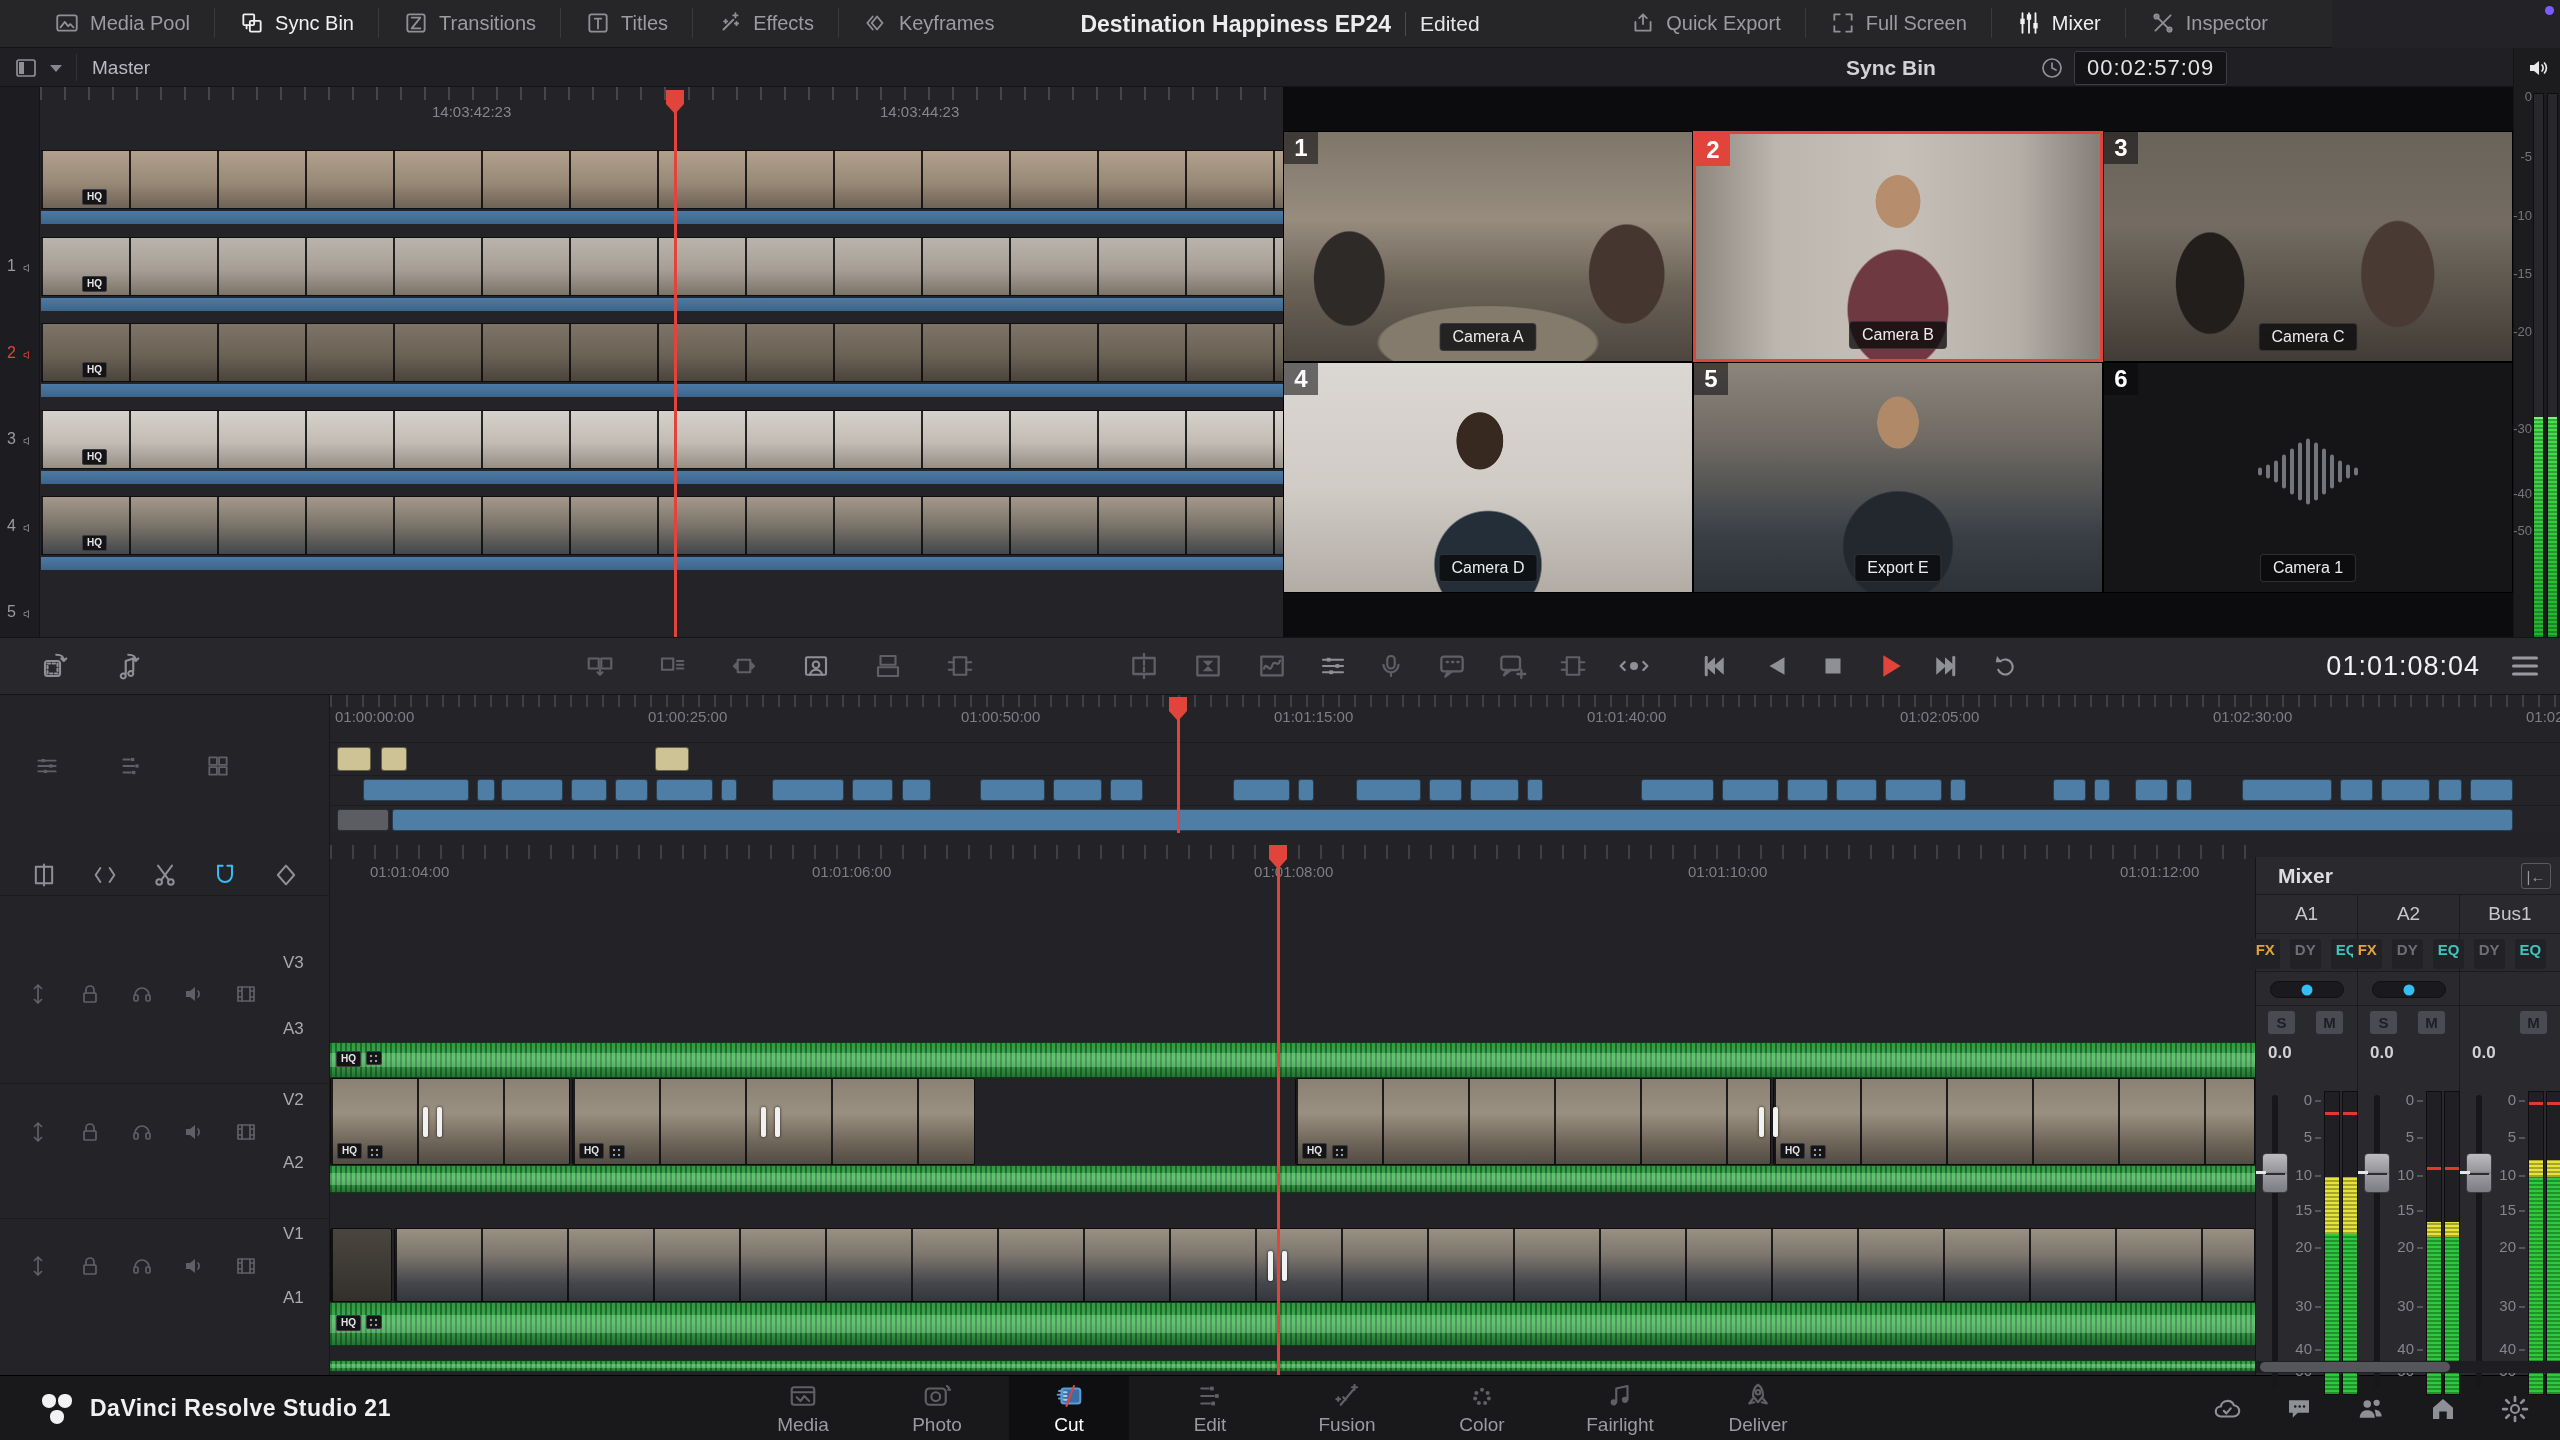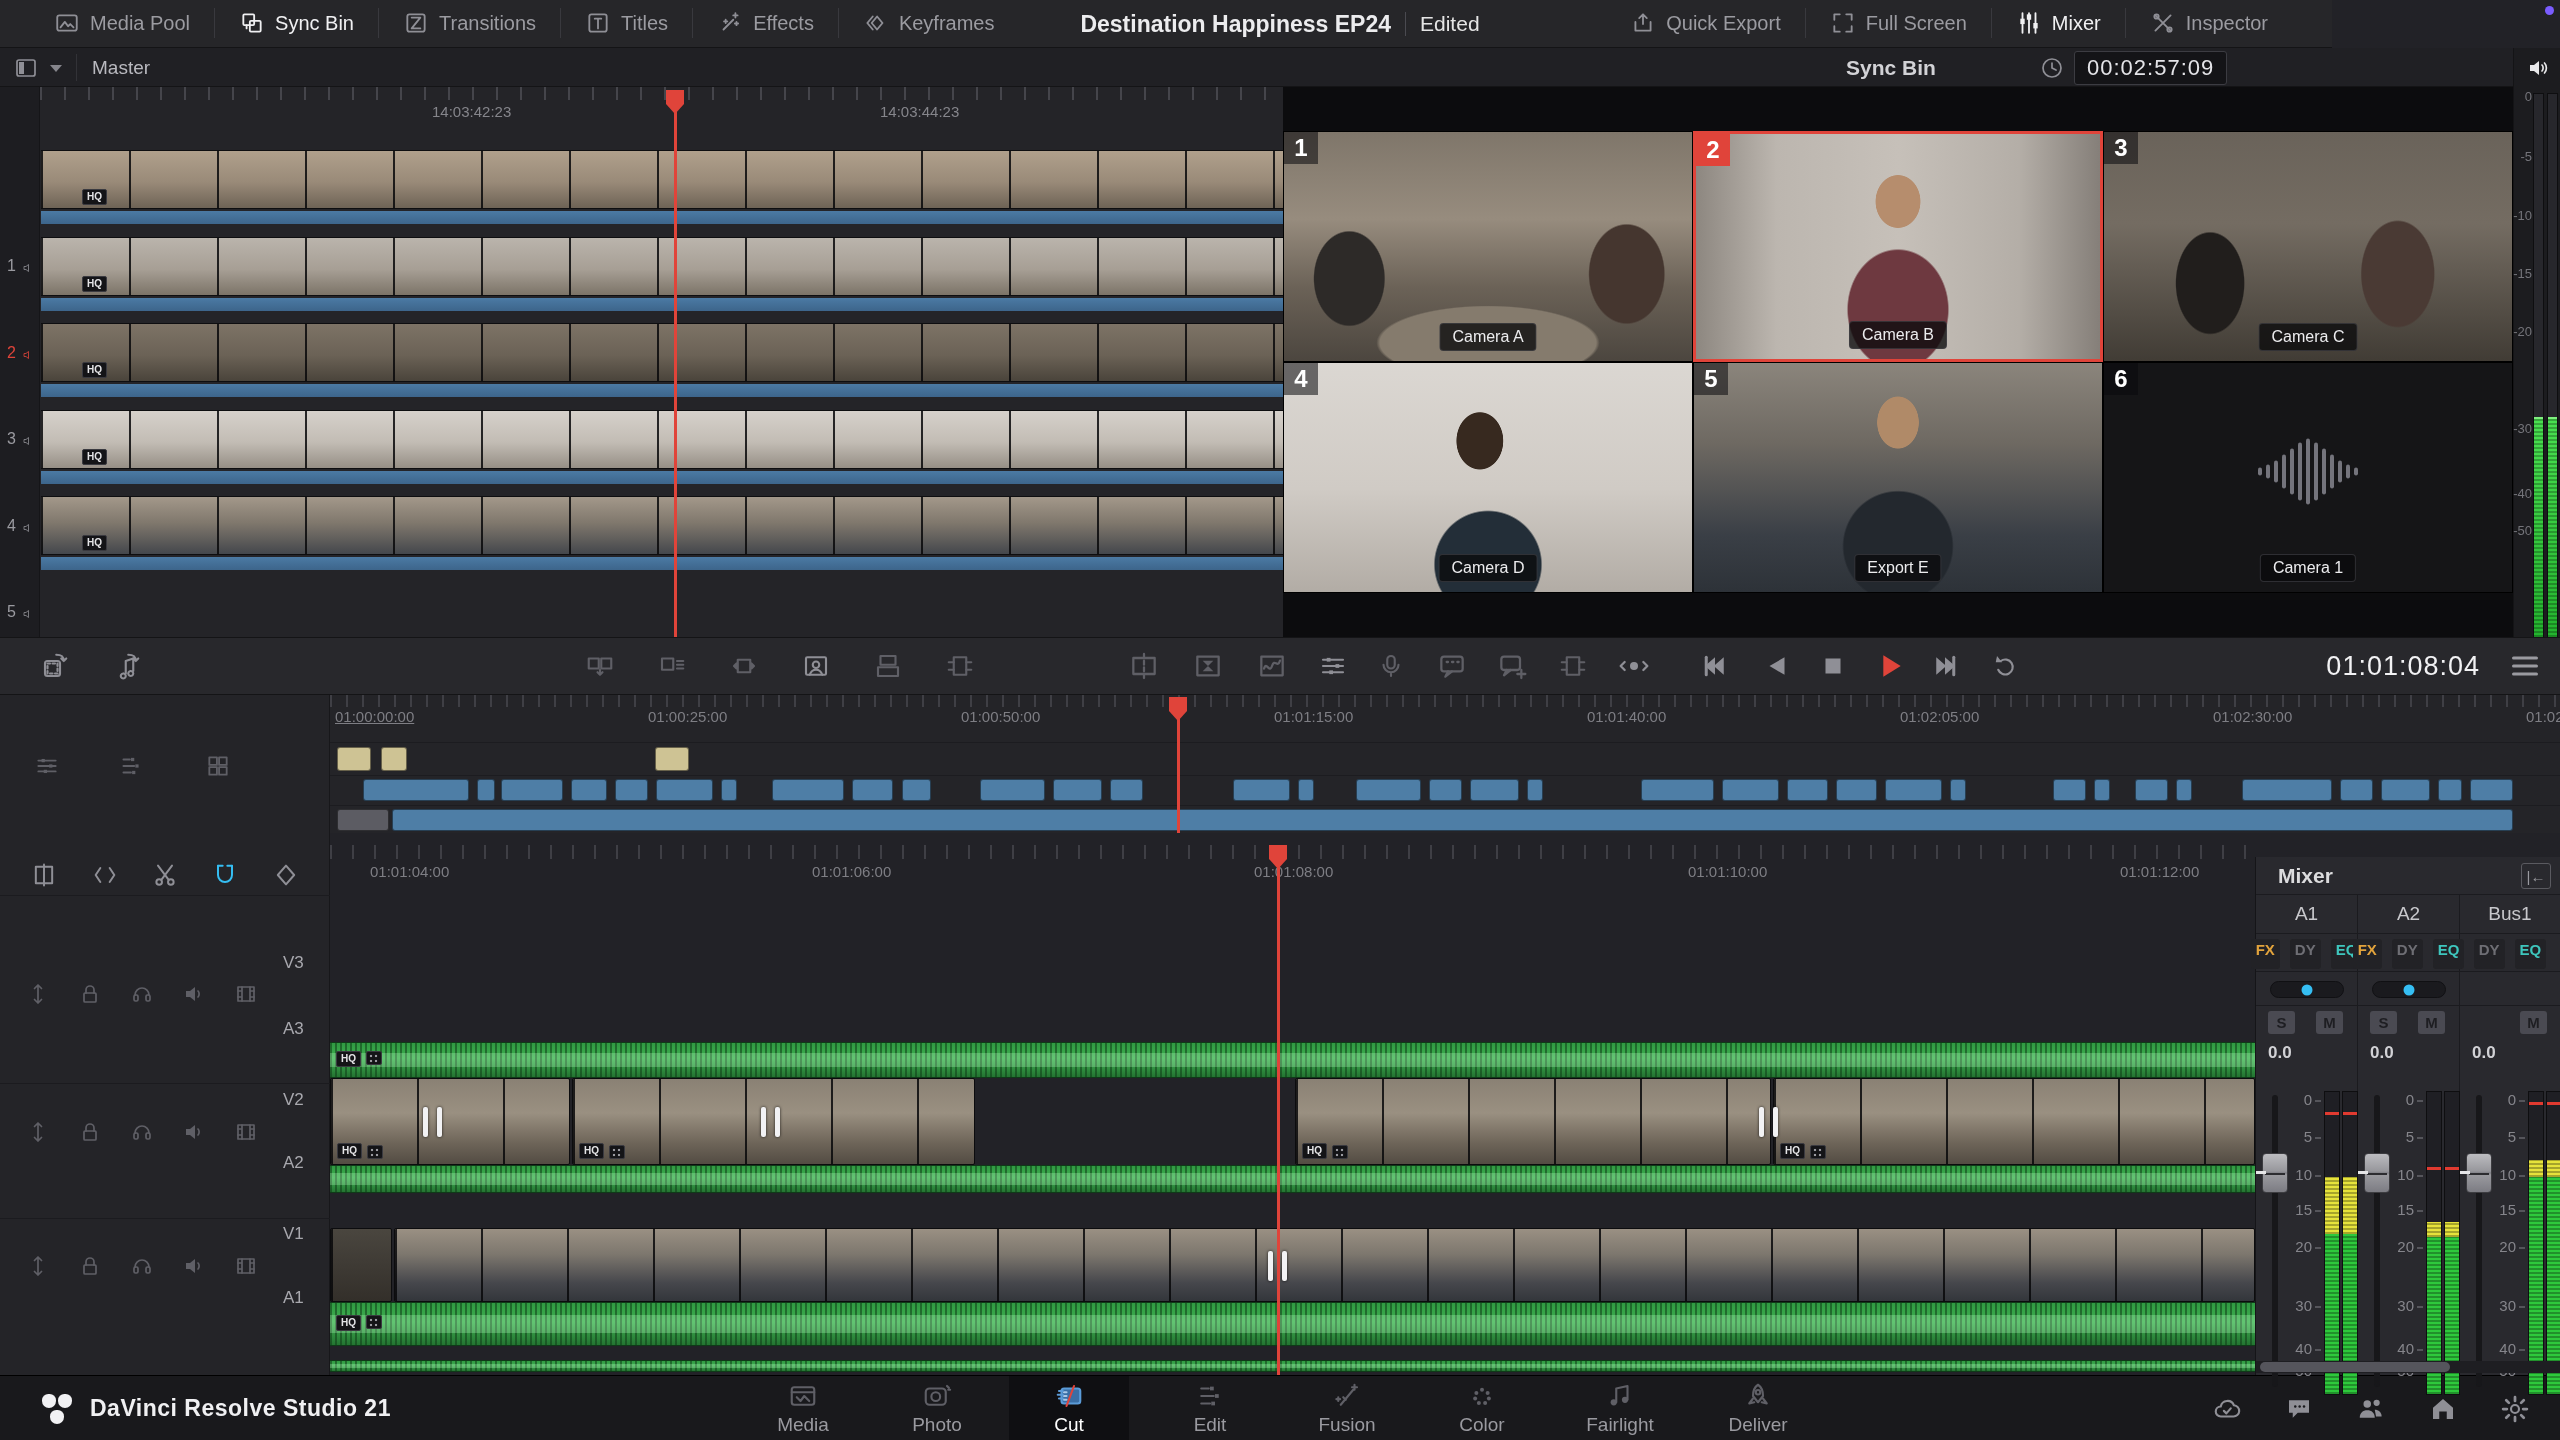--- a/index.html
+++ b/index.html
@@ -646,21 +646,21 @@
     <div class="hamb">
         <div></div>
         <div></div>
         <div></div>
       </div>
   </div>
 
   <div id="mini">
     <div id="mini-ruler"></div>
     <div id="mini-tcs">
-        <span class="mini-tc" style="left: 335px; text-decoration: underline;">01:00:00:00</span>
+        <span class="mini-tc" style="left: 335px;">01:00:00:00</span>
         <span class="mini-tc" style="left: 648px;">01:00:25:00</span>
         <span class="mini-tc" style="left: 961px;">01:00:50:00</span>
         <span class="mini-tc" style="left: 1274px;">01:01:15:00</span>
         <span class="mini-tc" style="left: 1587px;">01:01:40:00</span>
         <span class="mini-tc" style="left: 1900px;">01:02:05:00</span>
         <span class="mini-tc" style="left: 2213px;">01:02:30:00</span>
         <span class="mini-tc" style="left: 2526px;">01:02:55:00</span>
       </div>
     <div id="mini-rows">
         <div class="mini-row-sep" style="top: 47px;"></div>

